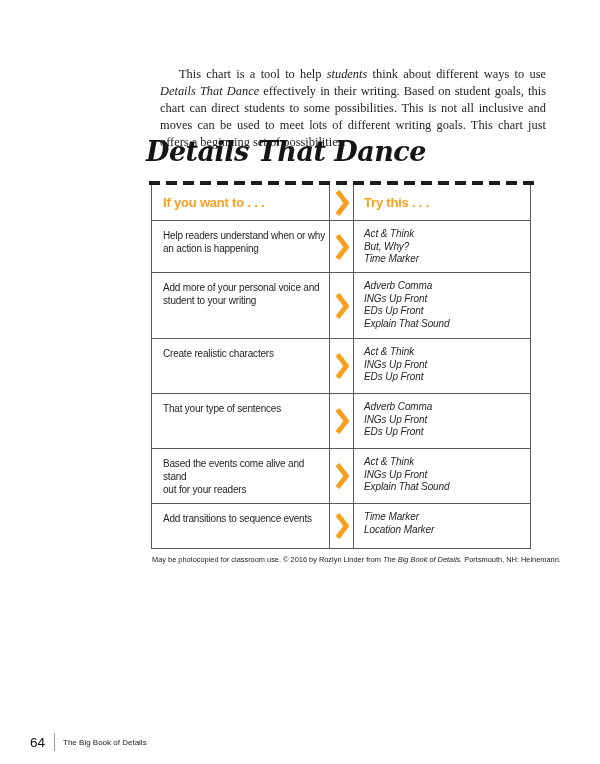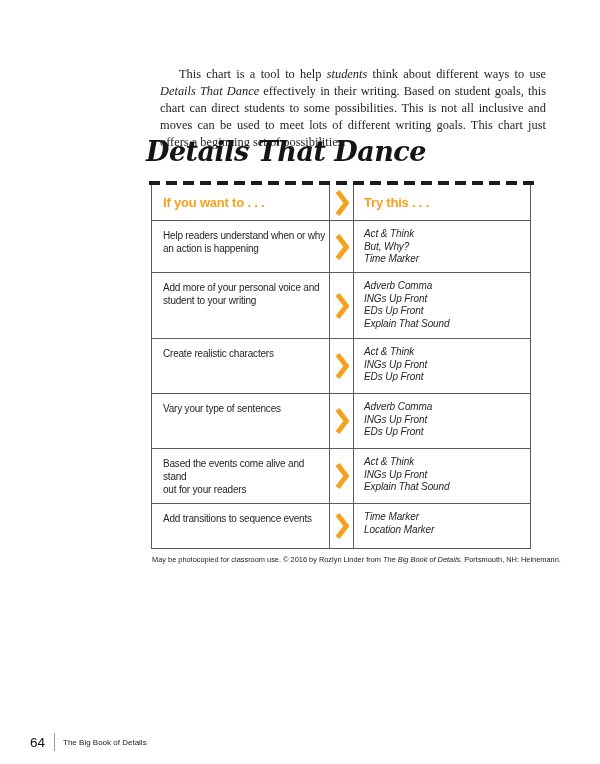--- a/index.html
+++ b/index.html
@@ -140,21 +140,21 @@
             </svg>
     </div>
     <div class="cell c3 moves">
             <div>Act &amp; Think</div>
             <div>INGs Up Front</div>
             <div>EDs Up Front</div>
           </div>
   </div>
 
   <div class="trow">
-    <div class="cell c1 goal">Vary your type of sentences</div>
+    <div class="cell c1 goal">That your type of sentences</div>
     <div class="cell c2">
       <svg class="chevron" width="14" height="28" viewBox="0 0 14 28">
               <path d="M2.5 2.5 L11.5 14 L2.5 25.5"></path>
             </svg>
     </div>
     <div class="cell c3 moves">
             <div>Adverb Comma</div>
             <div>INGs Up Front</div>
             <div>EDs Up Front</div>
           </div>

